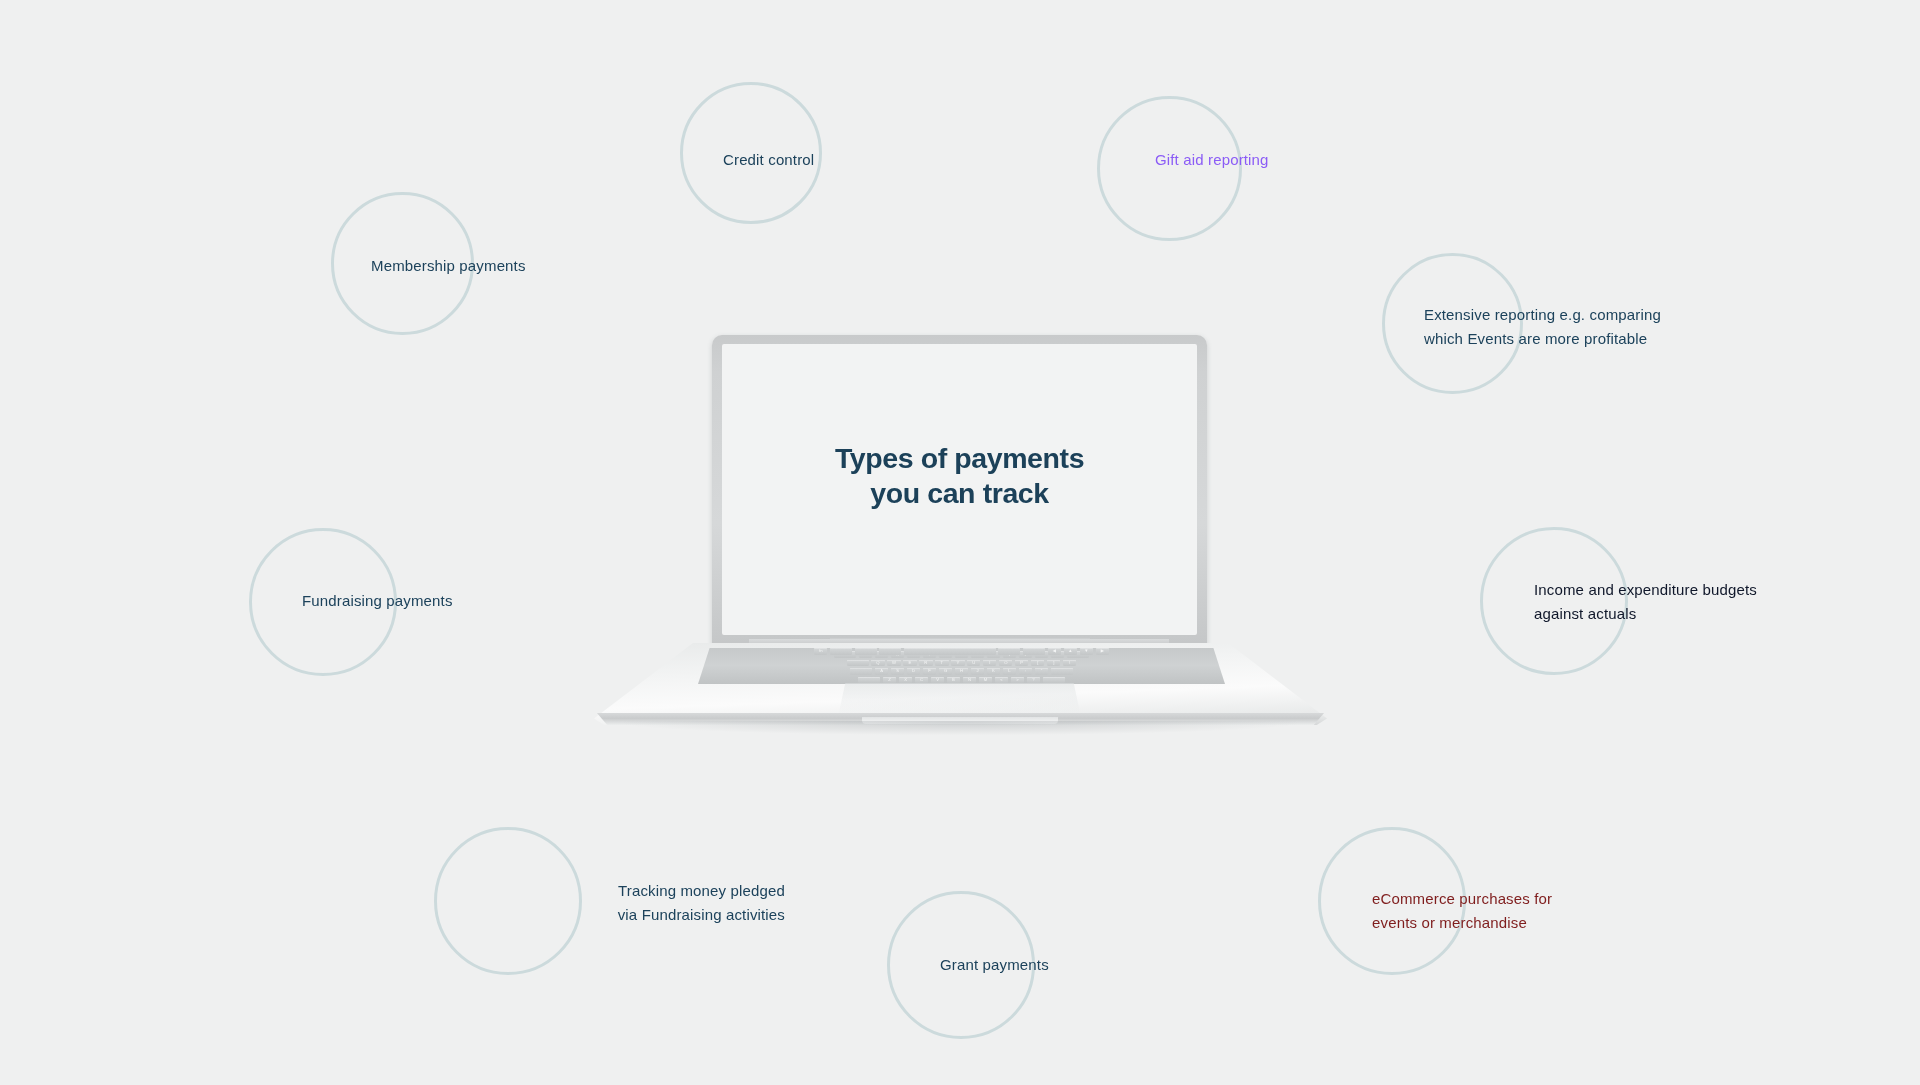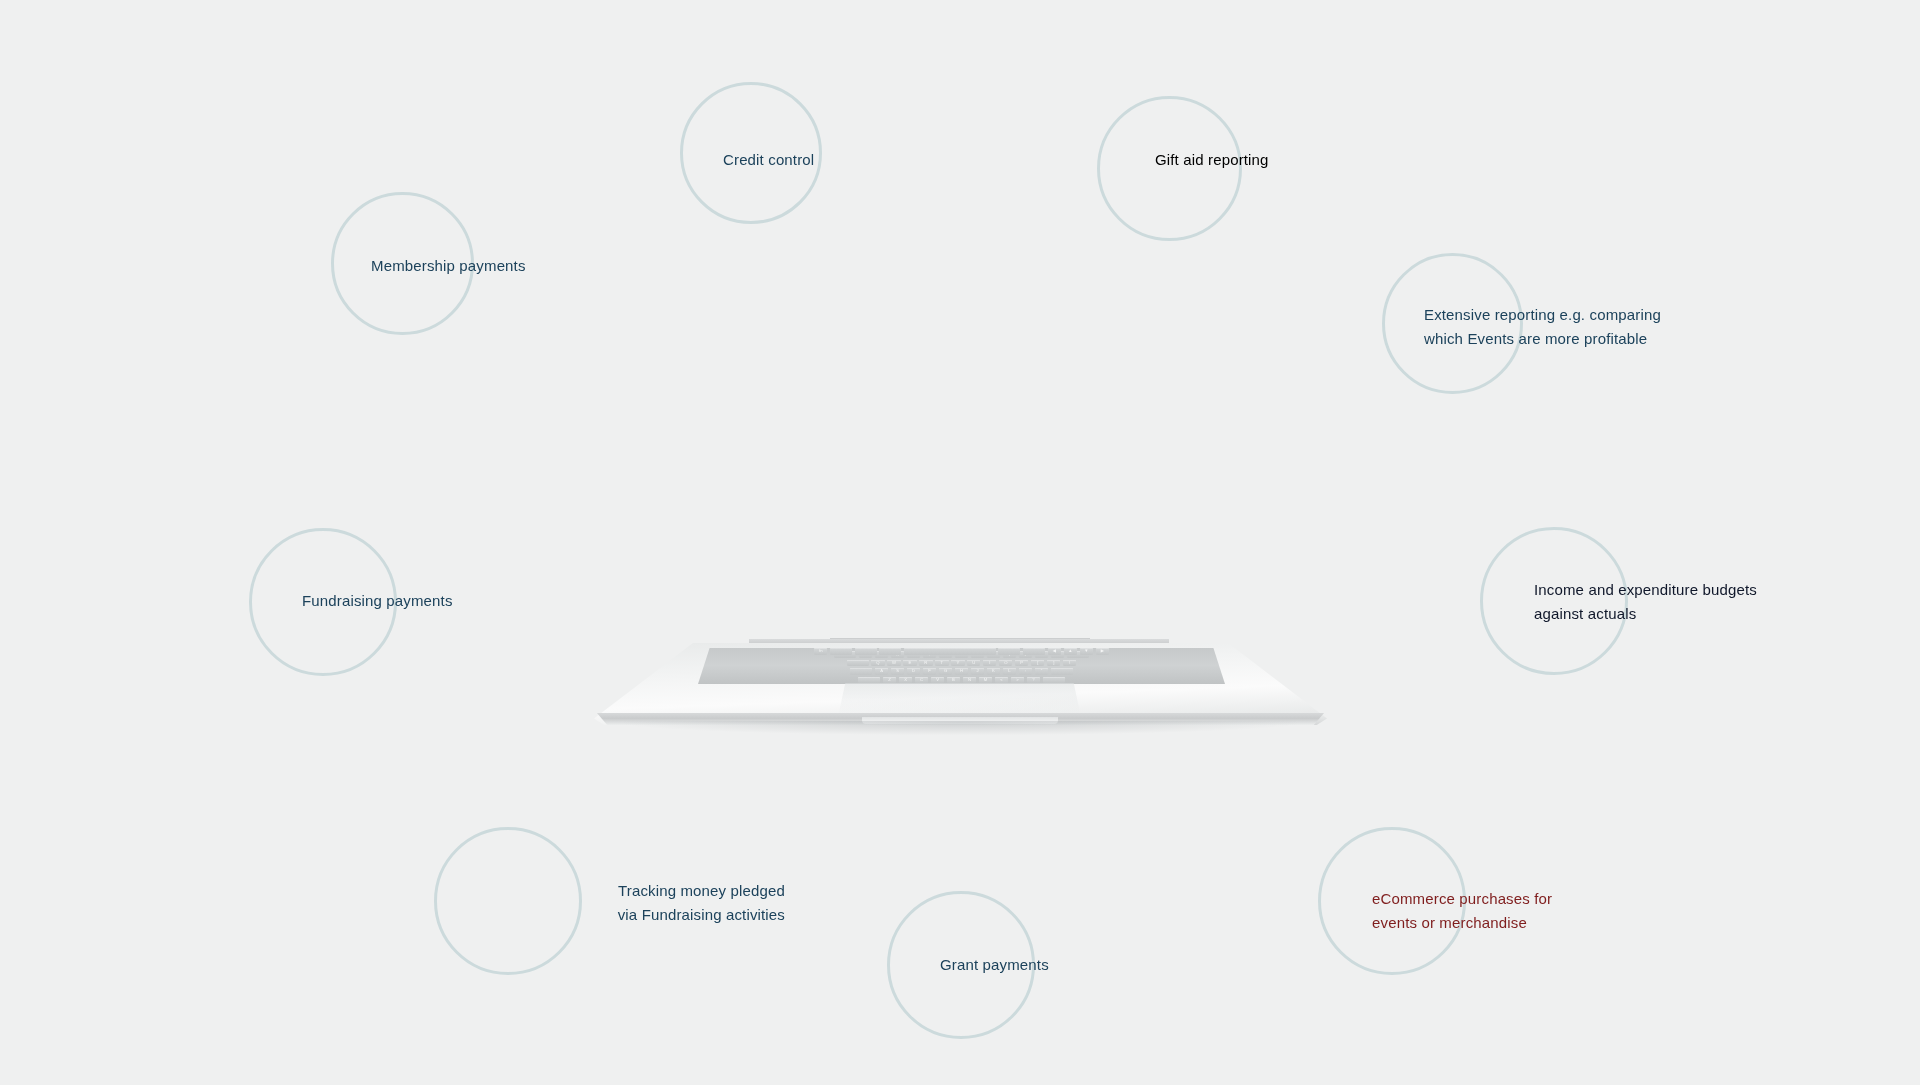--- a/index.html
+++ b/index.html
@@ -206,21 +206,21 @@
 
 <div id="stage">
 
   <div id="nodes-layer">
       <div class="node">
         <div class="node-circle" style="left: 680px; top: 82px; width: 142px; height: 142px; border-color: rgb(204, 218, 220);"></div>
         <div class="node-label" style="left: 723px; top: 148px; width: 260px; text-align: left; color: rgb(28, 66, 91);">Credit control</div>
       </div>
       <div class="node">
         <div class="node-circle" style="left: 1097px; top: 96px; width: 145px; height: 145px; border-color: rgb(204, 218, 220);"></div>
-        <div class="node-label" style="left: 1155px; top: 148px; width: 260px; text-align: left; color: #000000;">Gift aid reporting</div>
+        <div class="node-label" style="left: 1155px; top: 148px; width: 260px; text-align: left; color: #8b5cf6;">Gift aid reporting</div>
       </div>
       <div class="node">
         <div class="node-circle" style="left: 331px; top: 192px; width: 143px; height: 143px; border-color: rgb(204, 218, 220);"></div>
         <div class="node-label" style="left: 371px; top: 254px; width: 300px; text-align: left; color: rgb(28, 66, 91);">Membership payments</div>
       </div>
       <div class="node">
         <div class="node-circle" style="left: 1382px; top: 253px; width: 141px; height: 141px; border-color: rgb(204, 218, 220);"></div>
         <div class="node-label" style="left: 1424px; top: 303px; width: 340px; text-align: left; color: rgb(28, 66, 91);">Extensive reporting e.g. comparing
 which Events are more profitable</div>
       </div>
@@ -244,20 +244,26 @@
 events or merchandise</div>
       </div>
       <div class="node">
         <div class="node-circle" style="left: 887px; top: 891px; width: 148px; height: 148px; border-color: rgb(204, 218, 220);"></div>
         <div class="node-label" style="left: 940px; top: 953px; width: 260px; text-align: left; color: rgb(28, 66, 91);">Grant payments</div>
       </div>
     </div>
 
   <div id="laptop">
 
+    <div class="lid">
+      <div class="lid-inner">
+        <div class="screen-text">Types of payments
+you can track</div>
+      </div>
+    </div>
 
     <div class="hinge-notch"></div>
     <div class="hinge"></div>
     <div class="lid-shadow"></div>
 
     <div class="base"></div>
     <div class="keyboard" id="keyboard">
         <div class="krow r1">
           <div class="key w"></div>
           <div class="key">~</div>

